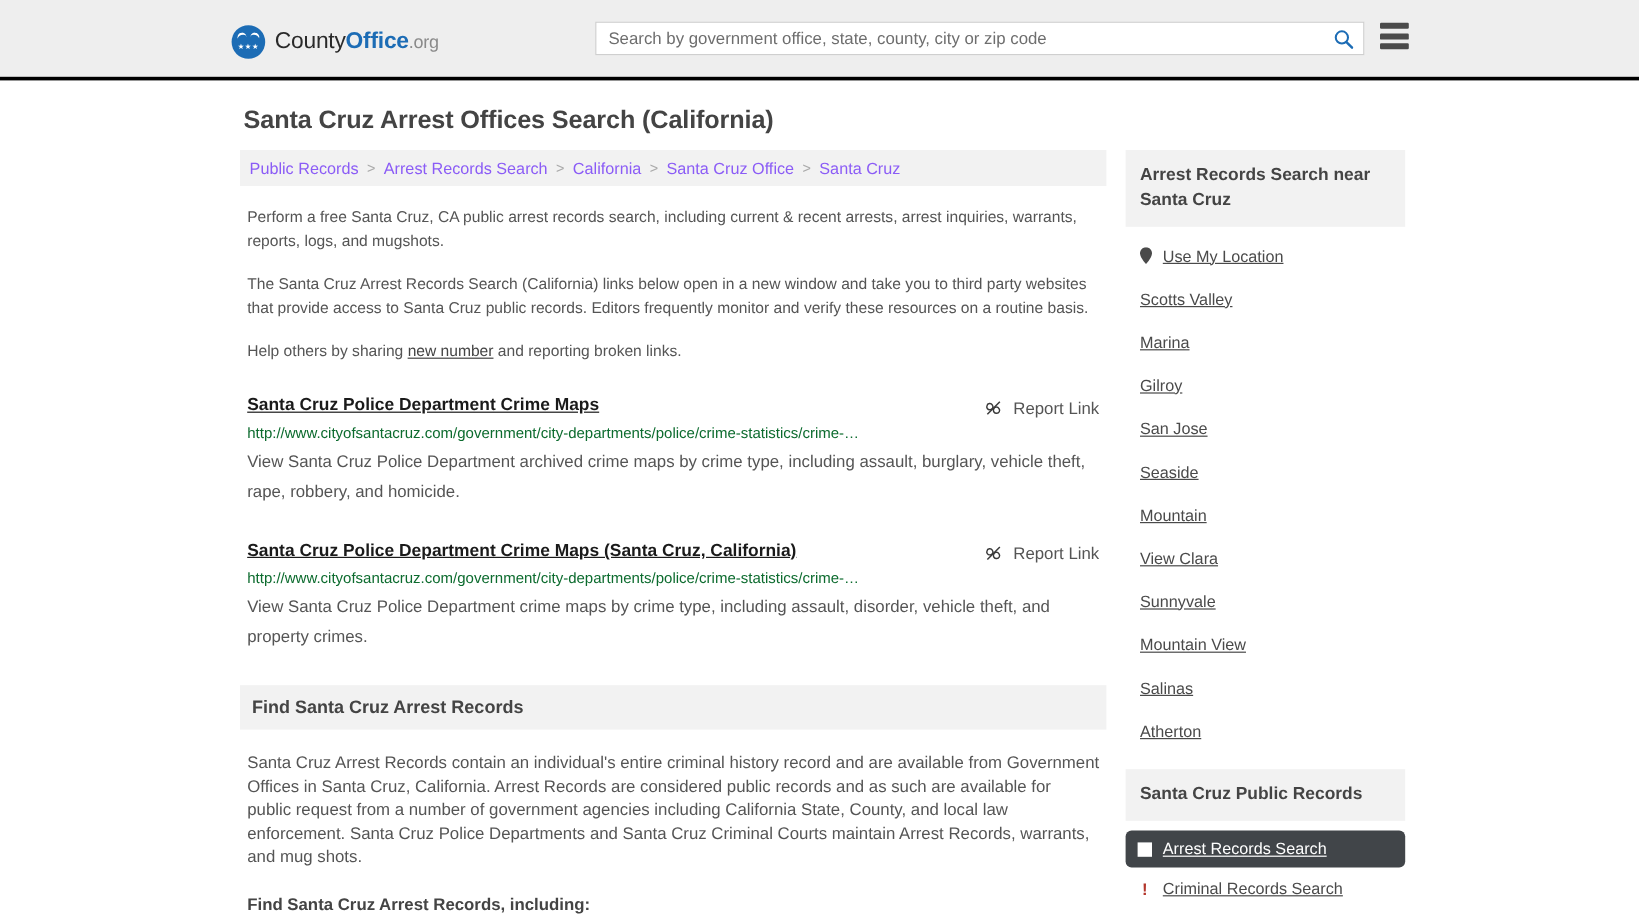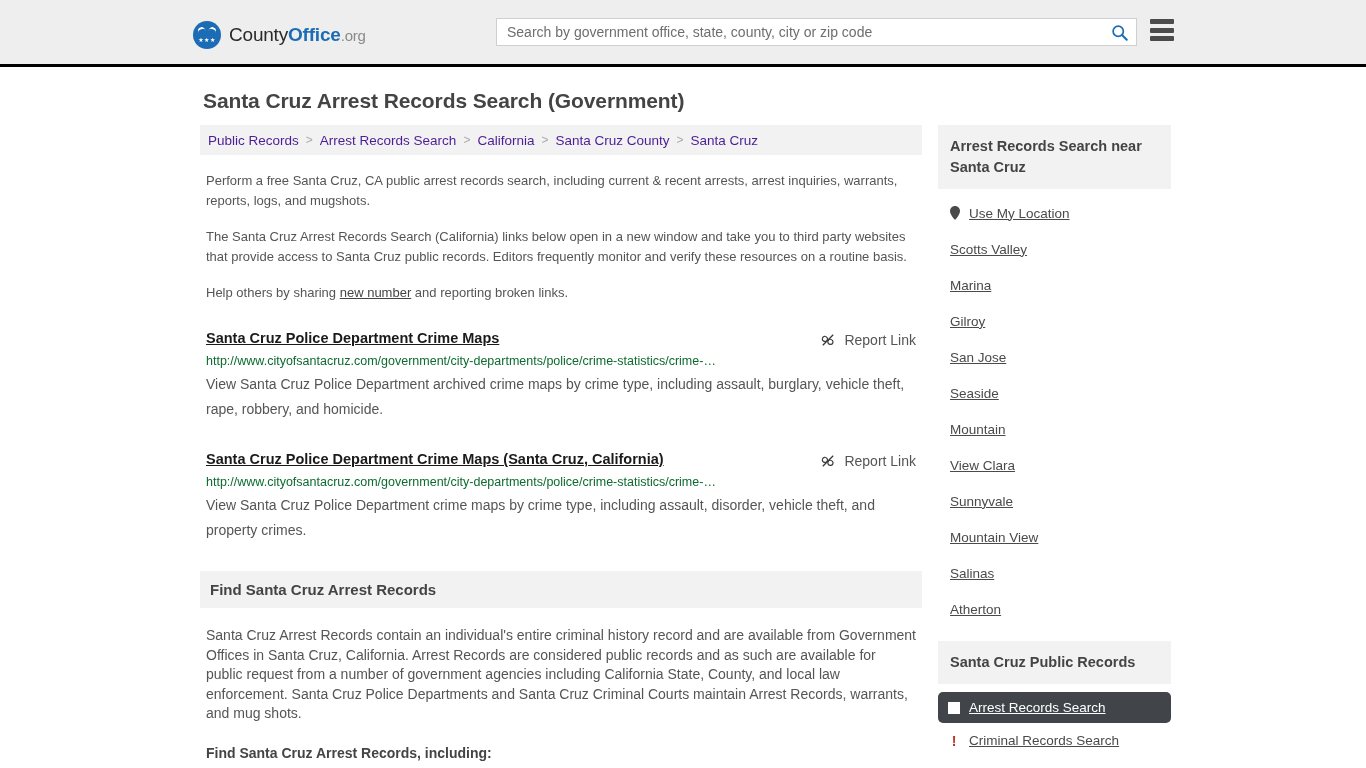--- a/index.html
+++ b/index.html
@@ -161,21 +161,21 @@
   
   .breadcrumb {
     background: #f2f2f2;
     height: 30px;
     display: flex;
     align-items: center;
     padding: 0 8px;
     font-size: 13.5px;
   }
   .breadcrumb a {
-    color: #4c1d95;
+    color: #8b5cf6;
     text-decoration: none;
   }
   .breadcrumb .sep {
     color: #aaaaaa;
     margin: 0 7px;
     font-size: 12px;
   }
 
   
   .intro { padding: 0 6px; }
@@ -354,34 +354,34 @@
 
   <button class="hamburger" aria-label="Menu">
     <span></span>
     <span></span>
     <span></span>
   </button>
 </div>
 
 <div class="page">
 
-  <h1 class="page-title">Santa Cruz Arrest Records Search (Government)</h1>
+  <h1 class="page-title">Santa Cruz Arrest Offices Search (California)</h1>
 
   <div class="columns">
 
     <div class="main-col">
 
       <nav class="breadcrumb">
         <a href="#">Public Records</a>
         <span class="sep">&gt;</span>
         <a href="#">Arrest Records Search</a>
         <span class="sep">&gt;</span>
         <a href="#">California</a>
         <span class="sep">&gt;</span>
-        <a href="#">Santa Cruz County</a>
+        <a href="#">Santa Cruz Office</a>
         <span class="sep">&gt;</span>
         <a href="#">Santa Cruz</a>
       </nav>
 
       <div class="intro">
         <p>Perform a free Santa Cruz, CA public arrest records search, including current &amp; recent arrests, arrest inquiries, warrants, reports, logs, and mugshots.</p>
         <p>The Santa Cruz Arrest Records Search (California) links below open in a new window and take you to third party websites that provide access to Santa Cruz public records. Editors frequently monitor and verify these resources on a routine basis.</p>
         <p><span>Help others by sharing </span><a href="#">new number</a><span> and reporting broken links.</span></p>
       </div>
 

